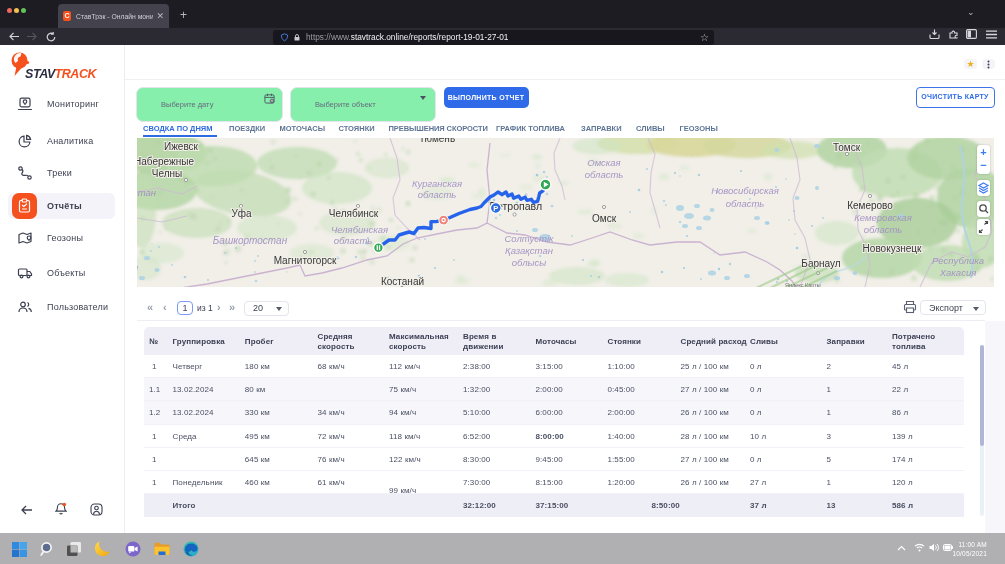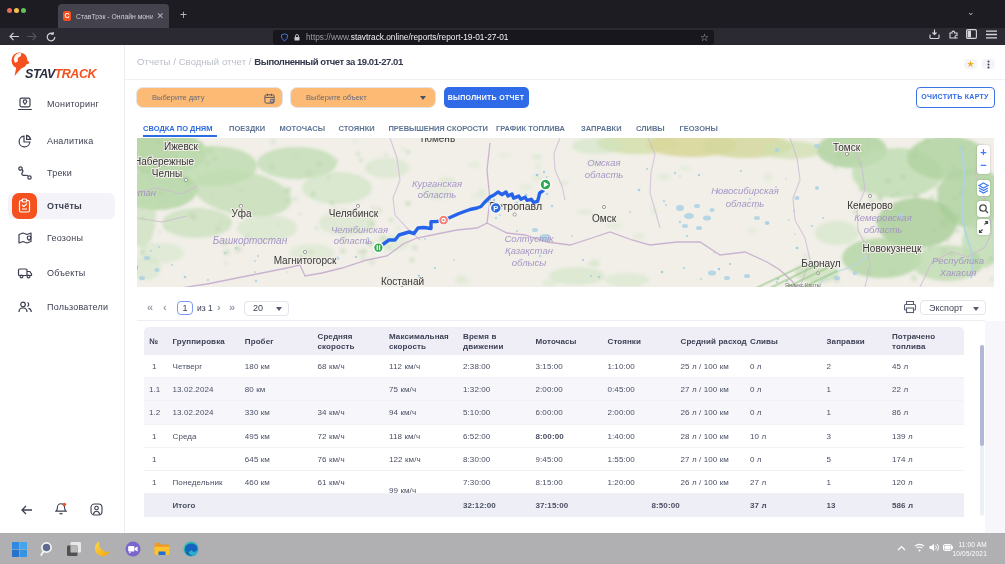--- a/index.html
+++ b/index.html
@@ -14,21 +14,21 @@
 
 #app{position:absolute;left:0;top:45px;width:1005px;height:488px;background:#fff}
 #sidebar{position:absolute;left:0;top:0;width:125px;height:488px;background:#fff;border-right:1px solid #ecedf3}
 .nav{position:absolute;left:0;width:125px;height:26px}
 .nav .ic{position:absolute;left:17px;top:50%;transform:translateY(-50%);width:16px;height:16px}
 .nav .tx{position:absolute;left:47px;top:50%;transform:translateY(-50%);font-size:9px;color:#3c3f50;letter-spacing:.2px}
 #hdr{position:absolute;left:125px;top:0;width:880px;height:35px;background:#fff;border-bottom:1px solid #eef0f4}
 .bc{position:absolute;left:12px;top:11px;font-size:9.5px;color:#b9bdc9;letter-spacing:.1px}
 .hbtn{position:absolute;top:13.5px;width:13px;height:10.5px;background:#f4f4f9;border-radius:4px}
 
-.inp{position:absolute;top:87px;height:21px;border:1px solid #e3e4ec;border-radius:7px;background:#fdba74;font-size:7.5px;color:#666b7d;display:flex;align-items:center;padding:0 15px}
+.inp{position:absolute;top:87px;height:35px;border:1px solid #e3e4ec;border-radius:7px;background:#86efac;font-size:7.5px;color:#666b7d;display:flex;align-items:center;padding:0 24px}
 #runbtn{position:absolute;left:443.5px;top:87px;width:85px;height:21px;background:#2f6ae8;border-radius:5px;color:#fff;font-size:7px;font-weight:bold;letter-spacing:.3px;text-align:center;line-height:21px;white-space:nowrap}
 #clearbtn{position:absolute;left:915.5px;top:87px;width:79px;height:21px;border:1.5px solid #3d74ea;border-radius:4px;color:#2f6ae8;font-size:7px;font-weight:bold;letter-spacing:.3px;text-align:center;line-height:18px;background:#fff;white-space:nowrap}
 
 .rtab{position:absolute;top:123.5px;font-size:7.5px;font-weight:bold;letter-spacing:0;color:#5e7494}
 .rtab.act{color:#2d6be2}
 #tabline{position:absolute;left:143px;top:135px;width:74px;height:2px;background:#2d6be2}
 
 .pgc{position:absolute;color:#98a0ad;font-size:11px;font-weight:bold}
 #pg1{position:absolute;left:177px;top:301px;width:16px;height:14px;border:1px solid #7a9bf0;border-radius:4px;font-size:9px;color:#3a3f50;text-align:center;line-height:13px}
 #pgsz{position:absolute;left:244px;top:301px;width:45px;height:14.5px;border:1px solid #e3e4ec;border-radius:4px;font-size:9px;color:#3a3f50;line-height:13px;padding-left:8px}
@@ -96,21 +96,20 @@
   </svg>
 <svg class="abs" style="left:986px;top:29.5px" width="11" height="9" viewBox="0 0 11 9">
     <g stroke="#d7d7db" stroke-width="1.3">
       <path d="M0 1.2 h11 M0 4.5 h11 M0 7.8 h11"></path>
     </g>
   </svg>
 
 <div id="app">
   <div id="sidebar"></div>
   <div id="hdr">
-    <div class="bc">Отчеты / Сводный отчет / <b style="color:#30374b;letter-spacing:-.45px">Выполненный отчет за 19.01-27.01</b></div>
     <div class="hbtn" style="left:839px;color:#eeb01f;font-size:9px;text-align:center;line-height:11px">★</div>
     <div class="hbtn" style="left:857px">
         <svg width="13" height="11" viewBox="0 0 13 11">
           <g fill="#3b3f50">
             <circle cx="6.5" cy="2.5" r="1"></circle>
             <circle cx="6.5" cy="5.5" r="1"></circle>
             <circle cx="6.5" cy="8.5" r="1"></circle>
           </g>
         </svg>
       </div>

